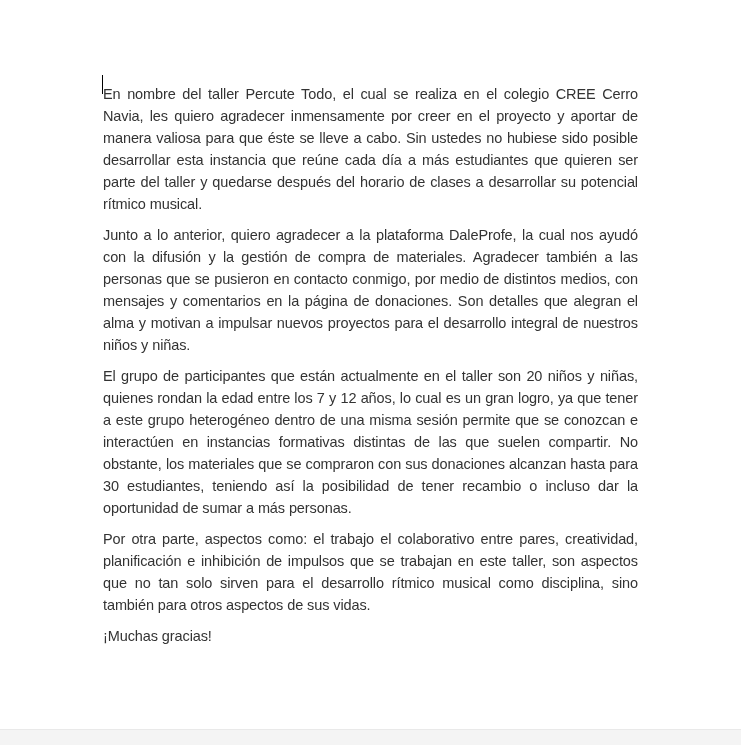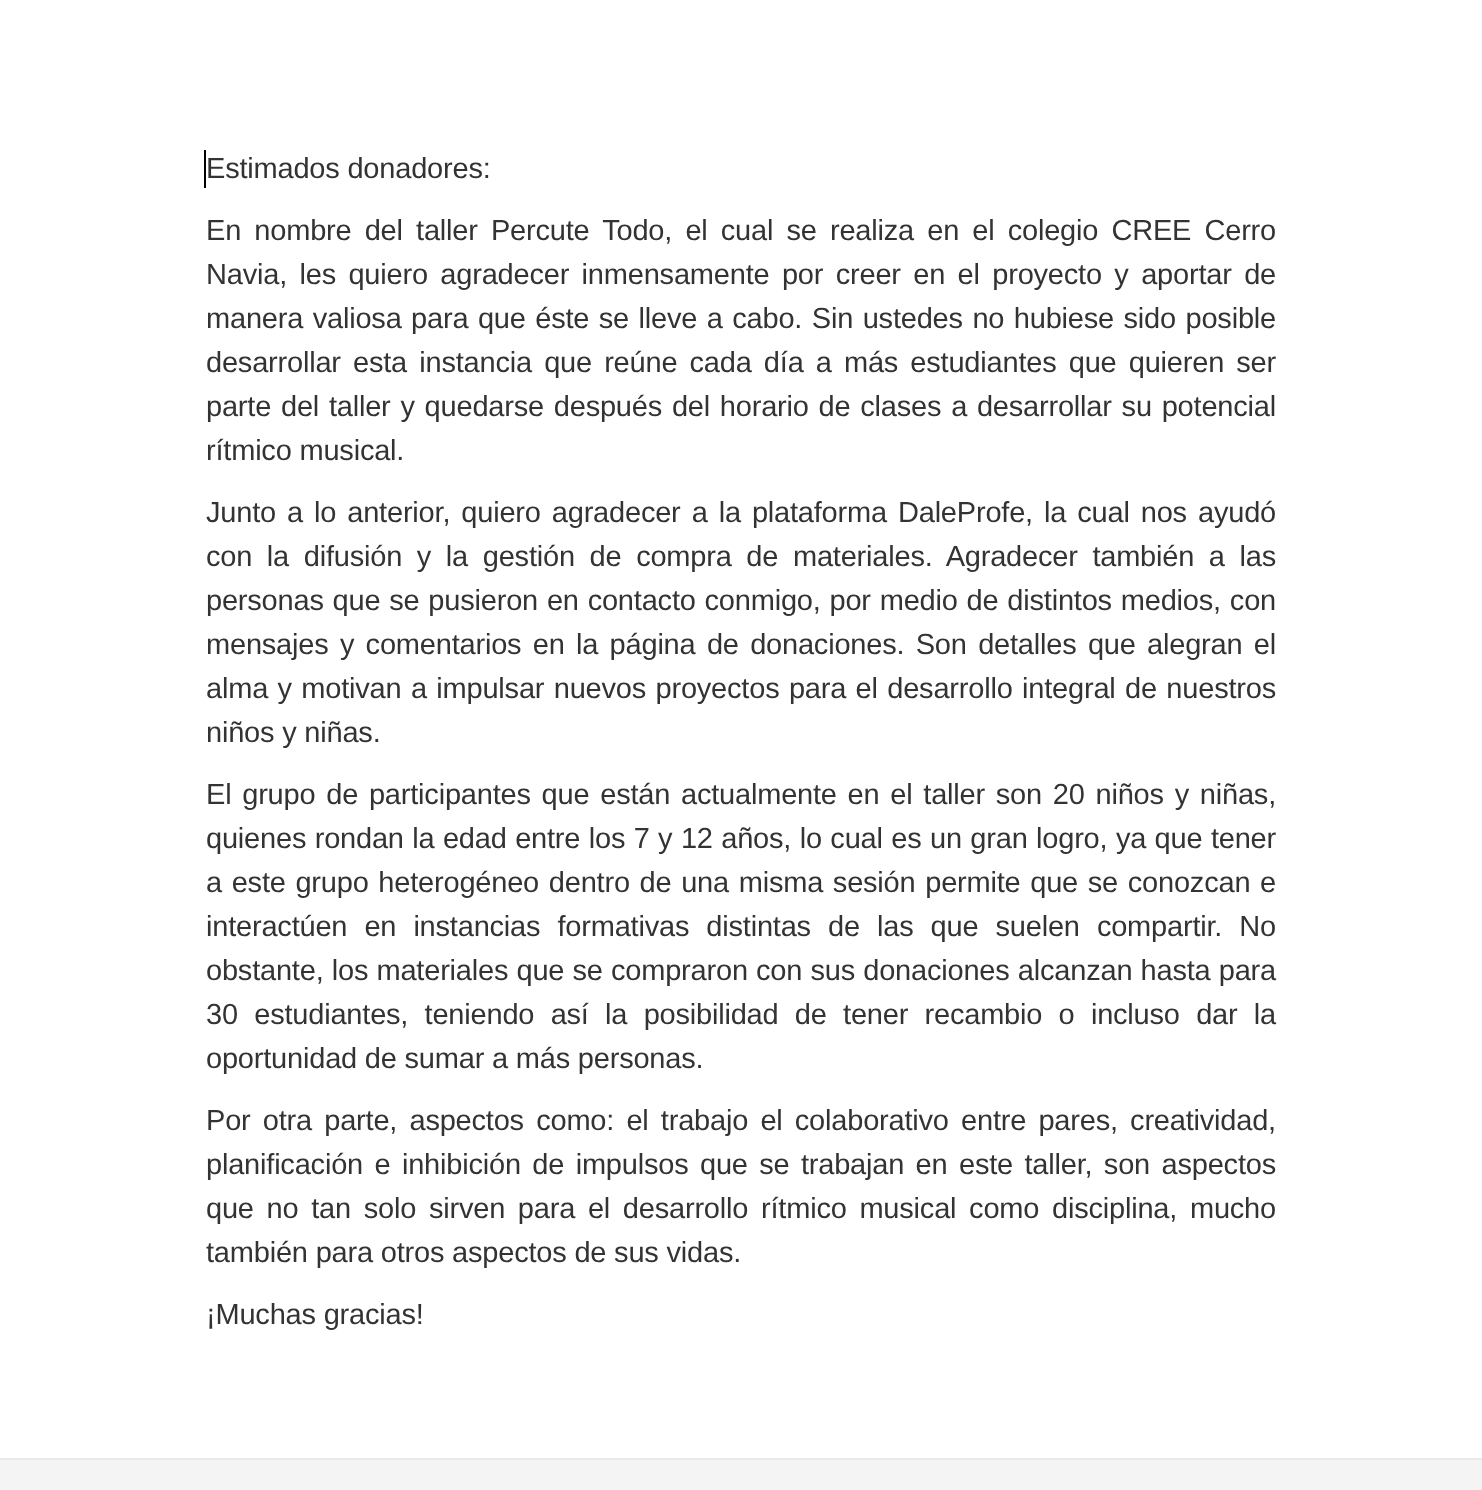--- a/index.html
+++ b/index.html
@@ -62,23 +62,22 @@
     box-sizing: border-box;
   }
 </style>
 </head>
 <body>
 
 <div class="page">
   <div class="letter">
     <p class="greeting no-justify">
       <span class="text-cursor"></span>
-      <span>Estimados donadores:</span>
     </p>
     <p>En nombre del taller Percute Todo, el cual se realiza en el colegio CREE Cerro Navia, les quiero agradecer inmensamente por creer en el proyecto y aportar de manera valiosa para que éste se lleve a cabo. Sin ustedes no hubiese sido posible desarrollar esta instancia que reúne cada día a más estudiantes que quieren ser parte del taller y quedarse después del horario de clases a desarrollar su potencial rítmico musical.</p>
     <p>Junto a lo anterior, quiero agradecer a la plataforma DaleProfe, la cual nos ayudó con la difusión y la gestión de compra de materiales. Agradecer también a las personas que se pusieron en contacto conmigo, por medio de distintos medios, con mensajes y comentarios en la página de donaciones. Son detalles que alegran el alma y motivan a impulsar nuevos proyectos para el desarrollo integral de nuestros niños y niñas.</p>
     <p>El grupo de participantes que están actualmente en el taller son 20 niños y niñas, quienes rondan la edad entre los 7 y 12 años, lo cual es un gran logro, ya que tener a este grupo heterogéneo dentro de una misma sesión permite que se conozcan e interactúen en instancias formativas distintas de las que suelen compartir. No obstante, los materiales que se compraron con sus donaciones alcanzan hasta para 30 estudiantes, teniendo así la posibilidad de tener recambio o incluso dar la oportunidad de sumar a más personas.</p>
-    <p>Por otra parte, aspectos como: el trabajo el colaborativo entre pares, creatividad, planificación e inhibición de impulsos que se trabajan en este taller, son aspectos que no tan solo sirven para el desarrollo rítmico musical como disciplina, mucho también para otros aspectos de sus vidas.</p>
+    <p>Por otra parte, aspectos como: el trabajo el colaborativo entre pares, creatividad, planificación e inhibición de impulsos que se trabajan en este taller, son aspectos que no tan solo sirven para el desarrollo rítmico musical como disciplina, sino también para otros aspectos de sus vidas.</p>
     <p class="no-justify">¡Muchas gracias!</p>
 
   </div>
   <div class="status-bar"></div>
 </div>
 
 </body></html>

